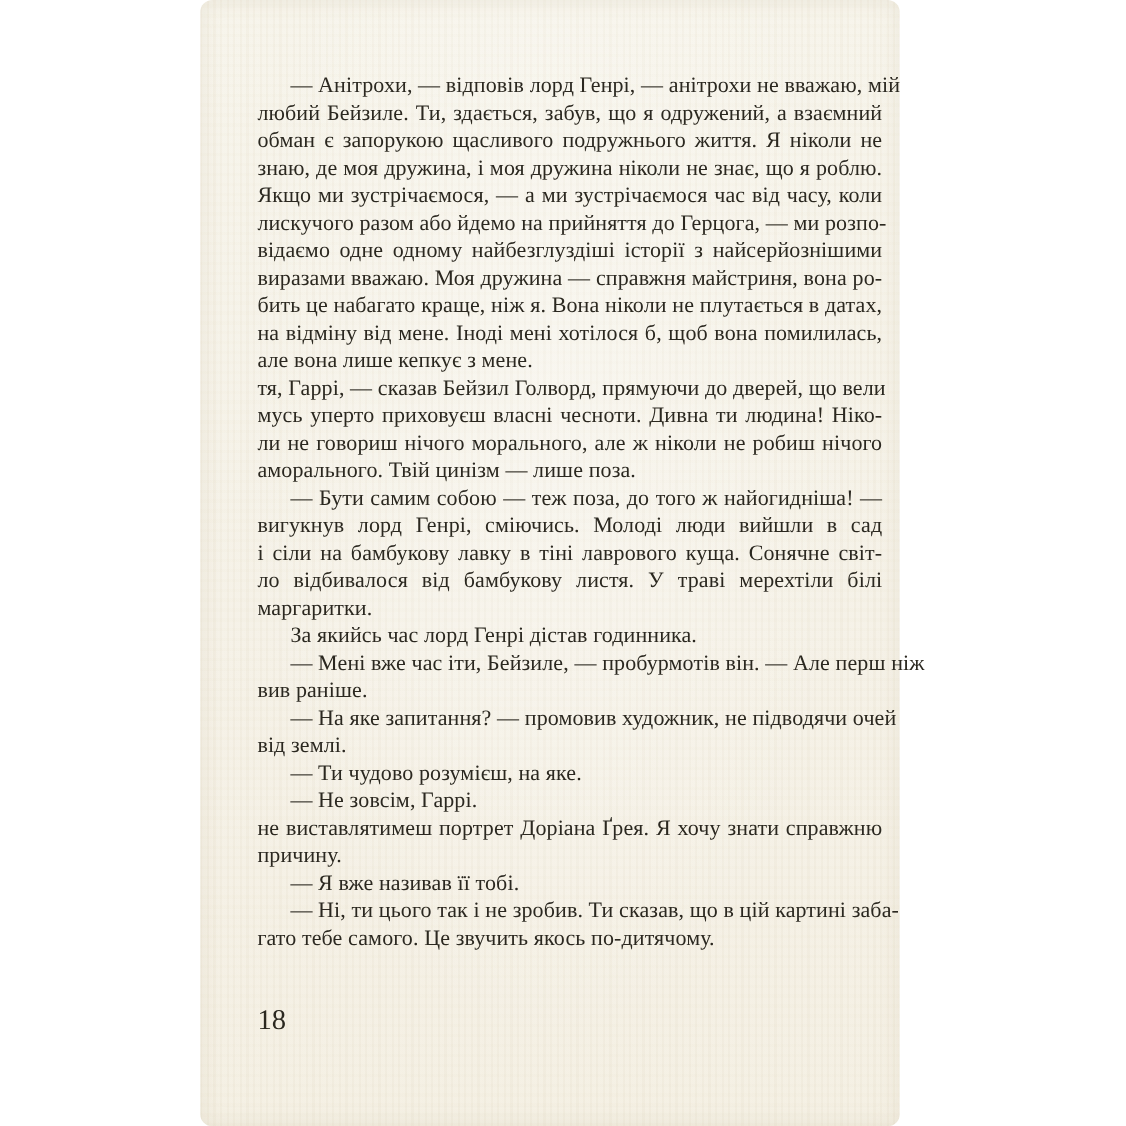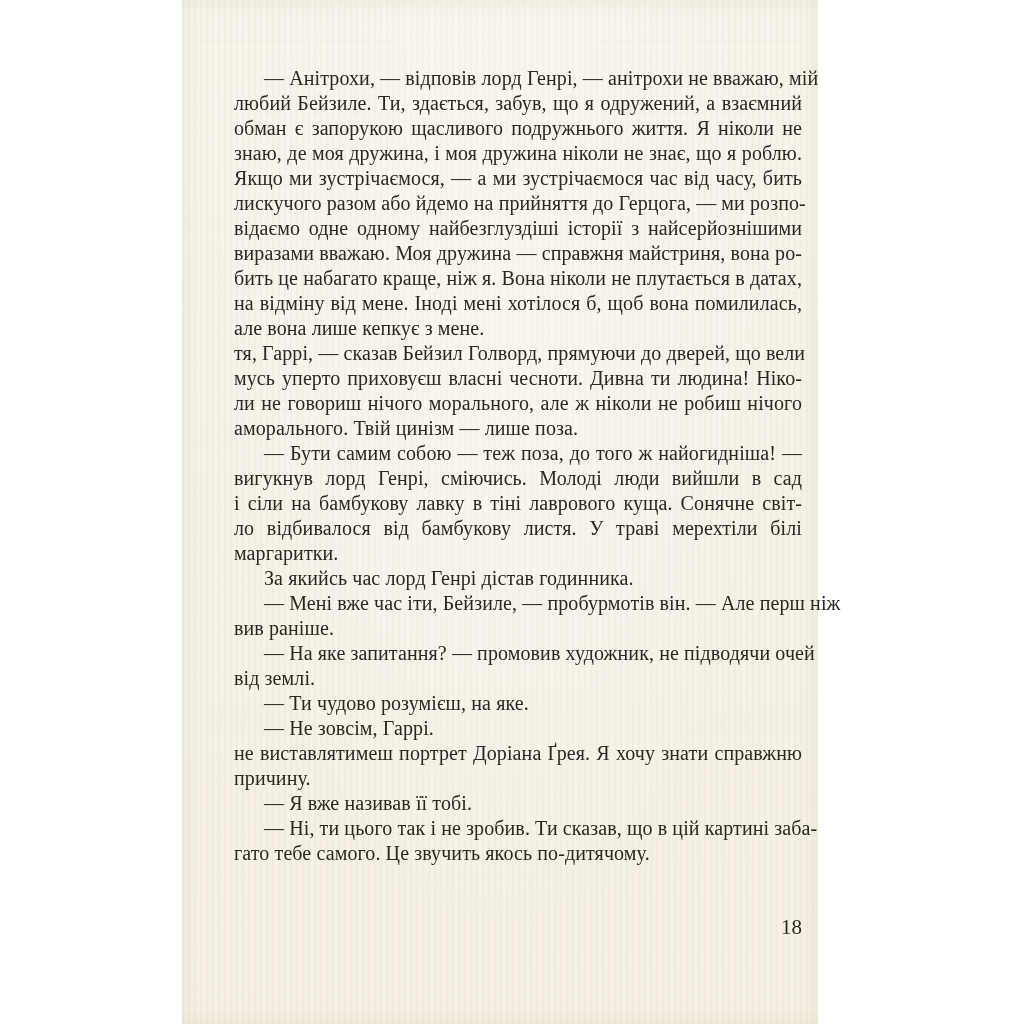--- a/index.html
+++ b/index.html
@@ -19,20 +19,21 @@
     left: 182px;
     top: 0;
     width: 636px;
     height: 1024px;
     background:
       radial-gradient(ellipse at 50% 35%, rgba(255,255,255,0.30), rgba(255,255,255,0) 65%),
       repeating-linear-gradient(90deg, rgba(214,204,178,0.10) 0 2px, rgba(255,255,255,0.05) 2px 6px),
       repeating-linear-gradient(0deg, rgba(220,212,190,0.05) 0 3px, rgba(255,255,255,0.03) 3px 9px),
       linear-gradient(180deg, #f7f4ea 0%, #f5f1e6 55%, #f4efe2 100%);
     box-shadow: inset 0 0 18px rgba(190,178,150,0.22);
+    border-radius: 11px;
   }
   .text-block {
     position: absolute;
     left: 52px;
     top: 66px;
     width: 568px;
     color: #2b2820;
     font-size: 20px;
     line-height: 25px;
     letter-spacing: 0.1px;
@@ -46,37 +47,37 @@
     text-align-last: justify;
     text-justify: inter-word;
   }
   .line.first { text-indent: 30px; }
   .line.lastline { text-align-last: left; }
   .page-number {
     position: absolute;
     left: 52px;
     top: 917px;
     width: 568px;
-    text-align: right;
+    text-align: left;
     color: #2b2820;
-    font-size: 21px;
+    font-size: 26px;
     line-height: 20px;
   }
 </style>
 </head>
 <body>
 
 <div class="scan-page">
   <div class="text-block">
       <div class="para">
         <div class="line first">— Анітрохи, — відповів лорд Генрі, — анітрохи не вважаю, мій</div>
         <div class="line">любий Бейзиле. Ти, здається, забув, що я одружений, а взаємний</div>
         <div class="line">обман є запорукою щасливого подружнього життя. Я ніколи не</div>
         <div class="line">знаю, де моя дружина, і моя дружина ніколи не знає, що я роблю.</div>
-        <div class="line">Якщо ми зустрічаємося, — а ми зустрічаємося час від часу, бить</div>
+        <div class="line">Якщо ми зустрічаємося, — а ми зустрічаємося час від часу, коли</div>
         <div class="line">лискучого разом або йдемо на прийняття до Герцога, — ми розпо-</div>
         <div class="line">відаємо одне одному найбезглуздіші історії з найсерйознішими</div>
         <div class="line">виразами вважаю. Моя дружина — справжня майстриня, вона ро-</div>
         <div class="line">бить це набагато краще, ніж я. Вона ніколи не плутається в датах,</div>
         <div class="line">на відміну від мене. Іноді мені хотілося б, щоб вона помилилась,</div>
         <div class="line lastline">але вона лише кепкує з мене.</div>
       </div>
       <div class="para">
         <div class="line">тя, Гаррі, — сказав Бейзил Голворд, прямуючи до дверей, що вели</div>
         <div class="line">мусь уперто приховуєш власні чесноти. Дивна ти людина! Ніко-</div>

